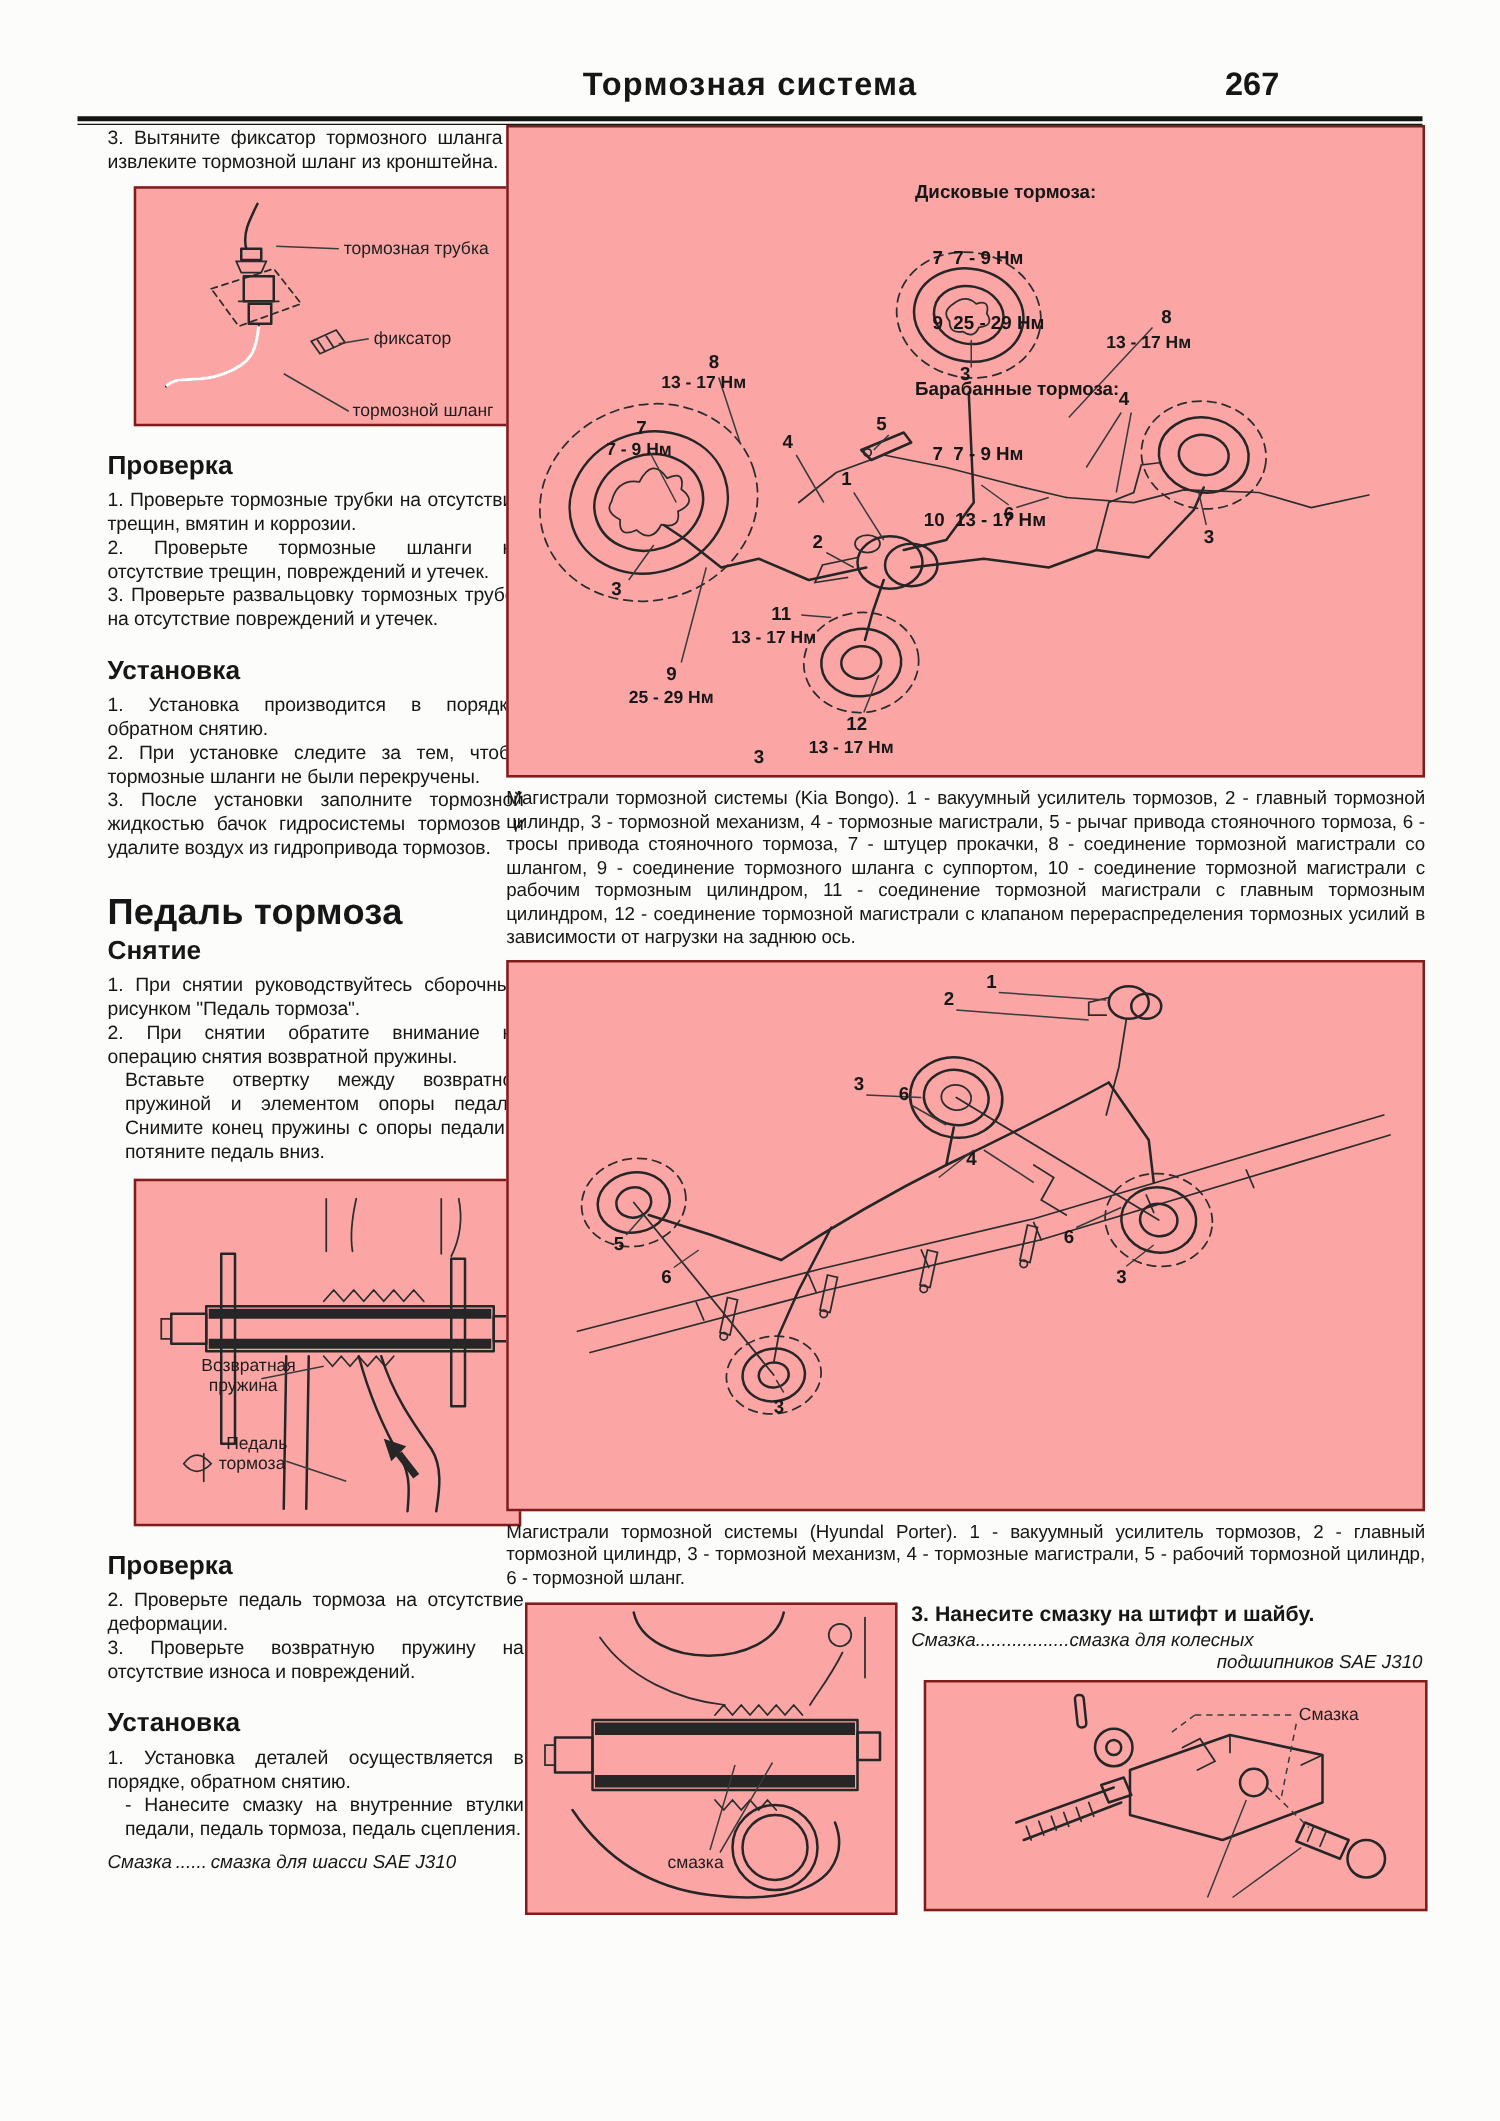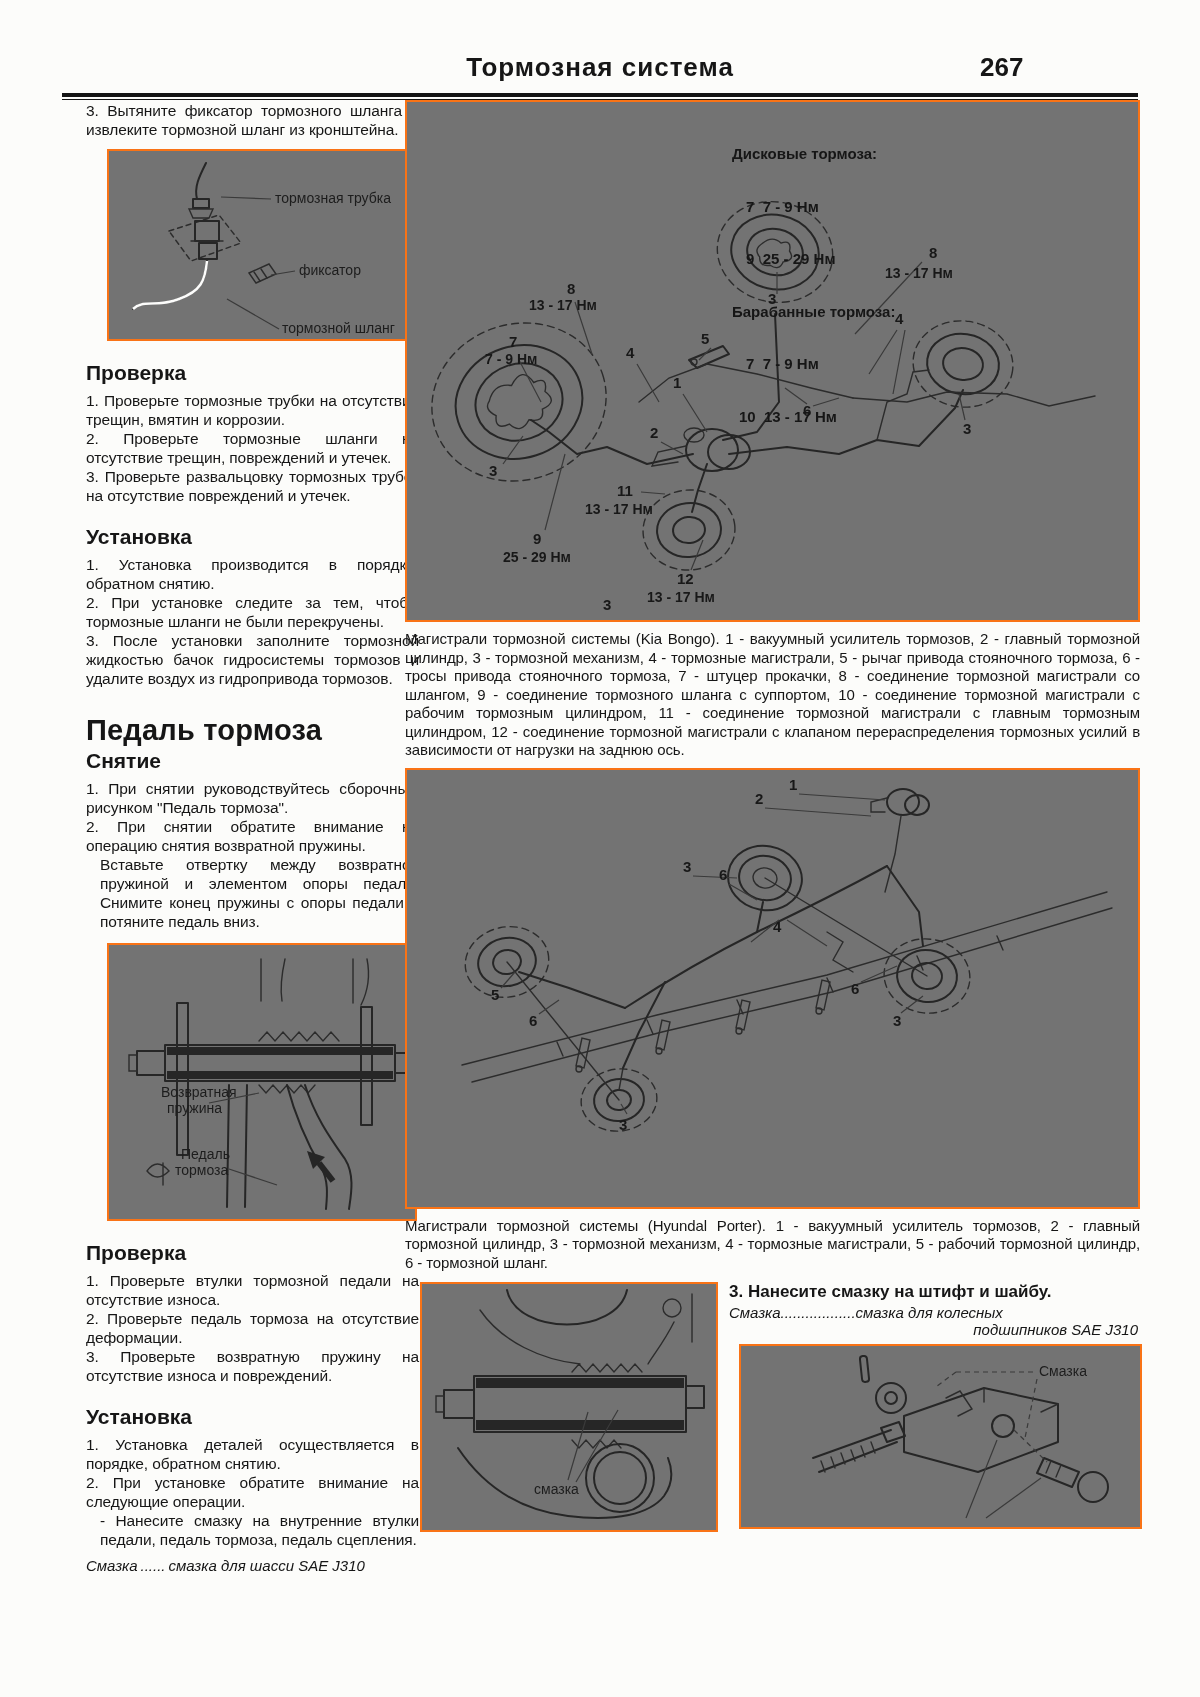--- a/index.html
+++ b/index.html
@@ -18,21 +18,21 @@
 
   .col-left{position:absolute;left:62px;top:101px;width:333px;margin-left:24px;}
   .col-right{position:absolute;left:405px;top:100px;width:735px;}
 
   .p{font-size:15.5px;line-height:19px;text-align:justify;letter-spacing:-0.1px;}
   .note{padding-left:14px;}
   .h3{font-size:21px;font-weight:bold;margin:20px 0 6px 0;}
   .h2{font-size:29px;font-weight:bold;margin:26px 0 2px 0;letter-spacing:0.2px;}
   .h3s{font-size:21px;font-weight:bold;margin:2px 0 6px 0;}
 
-  .figframe{border:2px solid #f97316;background:#737373;position:relative;}
+  .figframe{border:2px solid #7f1d1d;background:#fca5a5;position:relative;}
   .fig1{width:306px;height:188px;margin:10px 0 8px 21px;}
   .fig2{width:306px;height:274px;margin:12px 0 8px 21px;}
 
   .grease-line{display:flex;font-size:15px;font-style:italic;margin-top:8px;white-space:nowrap;}
   .grease-line .gl-dots{flex:0 1 auto;overflow:hidden;padding:0 3px;}
 
   .figkia{width:731px;height:518px;}
   .figporter{width:731px;height:437px;margin-top:4px;}
   .caption{font-size:15px;font-weight:normal;line-height:18.5px;text-align:justify;margin:8px 0 8px 0;letter-spacing:-0.1px;}
 
@@ -138,27 +138,25 @@
         <text class="lbl" x="52" y="152">Возвратная</text>
         <text class="lbl" x="58" y="168">пружина</text>
         <path class="lead" d="M120,224 L168,240"></path>
         <text class="lbl" x="72" y="214">Педаль</text>
         <text class="lbl" x="66" y="230">тормоза</text>
         <path class="ln1" d="M38,226 q10,-14 22,0 q-12,12 -22,0 M54,218 l0,22"></path>
       </svg>
     </div>
 
     <div class="h3">Проверка</div>
-    <div class="p">1. Проверьте втулки тормозной педали на отсутствие износа.</div>
     <div class="p">2. Проверьте педаль тормоза на отсутствие деформации.</div>
     <div class="p">3. Проверьте возвратную пружину на отсутствие износа и повреждений.</div>
 
     <div class="h3">Установка</div>
     <div class="p">1. Установка деталей осуществляется в порядке, обратном снятию.</div>
-    <div class="p">2. При установке обратите внимание на следующие операции.</div>
     <div class="p note">- Нанесите смазку на внутренние втулки педали, педаль тормоза, педаль сцепления.</div>
     <div class="grease-line">
       <span>Смазка</span>
       <span class="gl-dots">......</span>
       <span>смазка для шасси SAE J310</span>
     </div>
   </div>
 
   <div class="col-right">
 

